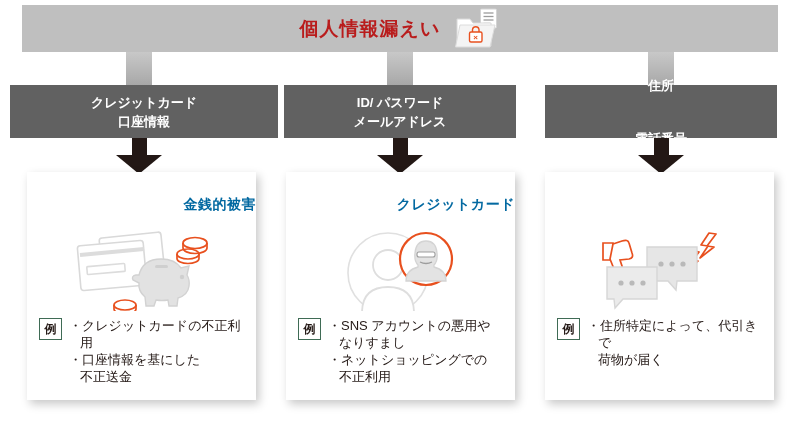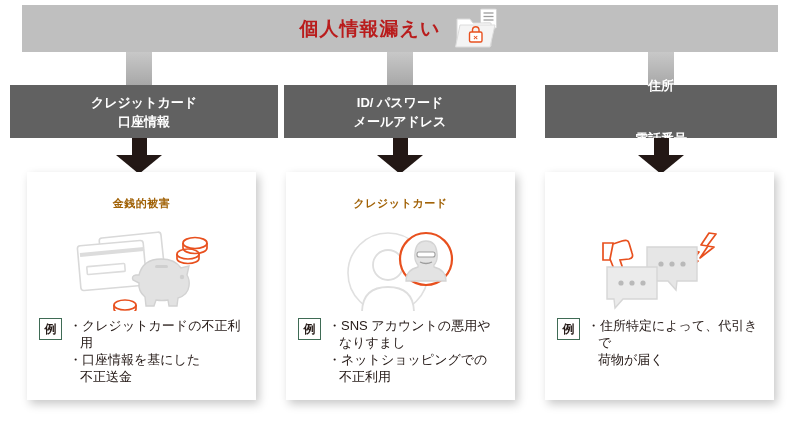--- a/index.html
+++ b/index.html
@@ -58,22 +58,22 @@
   }
 
   
   .card {
     position: absolute; top: 172px; height: 228px;
     background: #ffffff;
     box-shadow: 3px 4px 9px rgba(0,0,0,0.22);
   }
   .card-title {
     position: absolute; left: 0; right: 0; top: 24px;
-    text-align: center;
-    font-size: 11px; font-weight: bold; color: #a16207;
+    text-align: right;
+    font-size: 14px; font-weight: bold; color: #0369a1;
     letter-spacing: 0.5px;
   }
   .card-art {
     position: absolute; left: 0; right: 0; top: 52px;
     height: 88px;
     display: flex; align-items: center; justify-content: center;
   }
   .card-art svg { display: block; }
 
   

